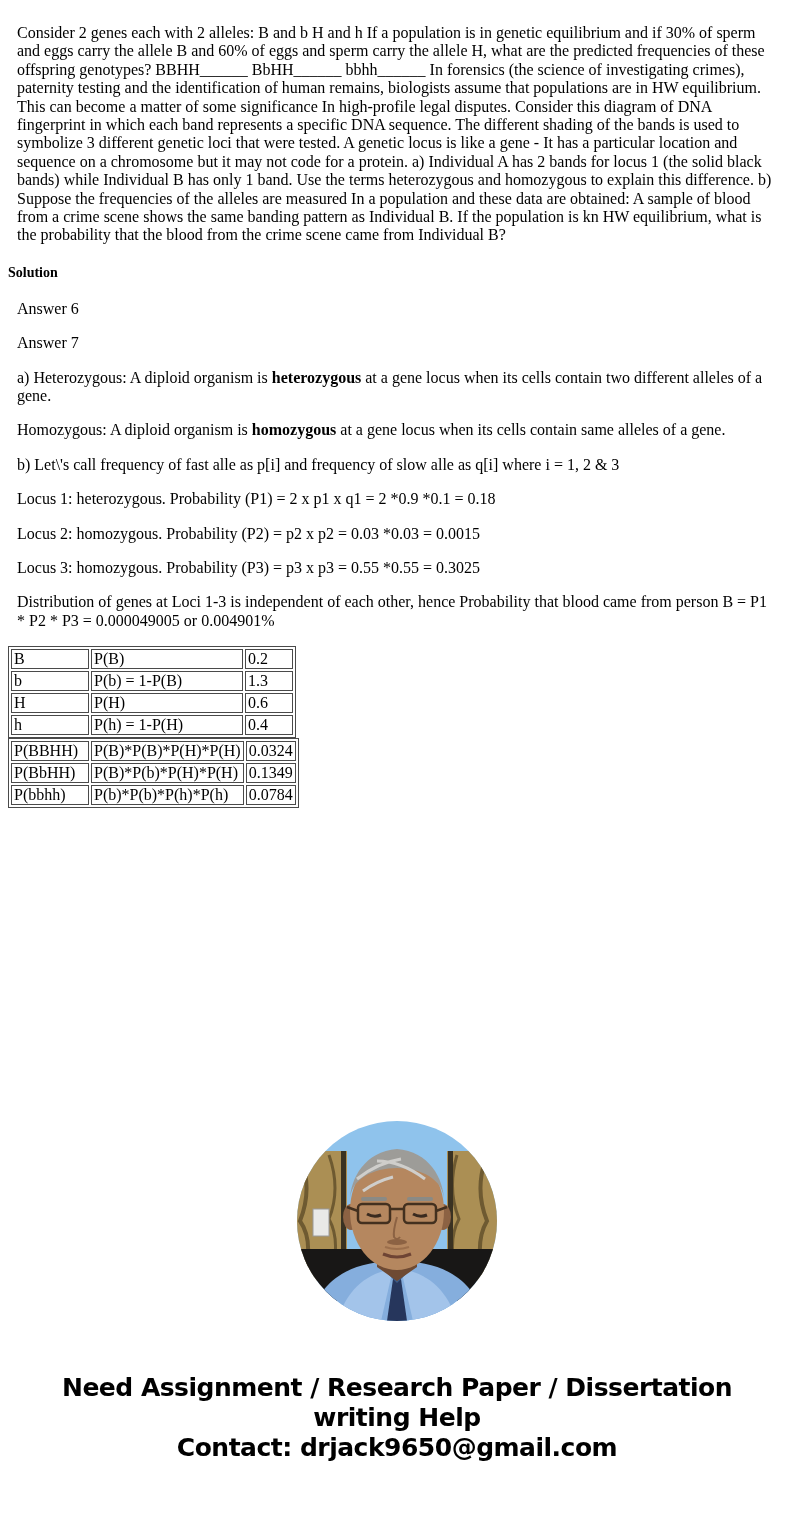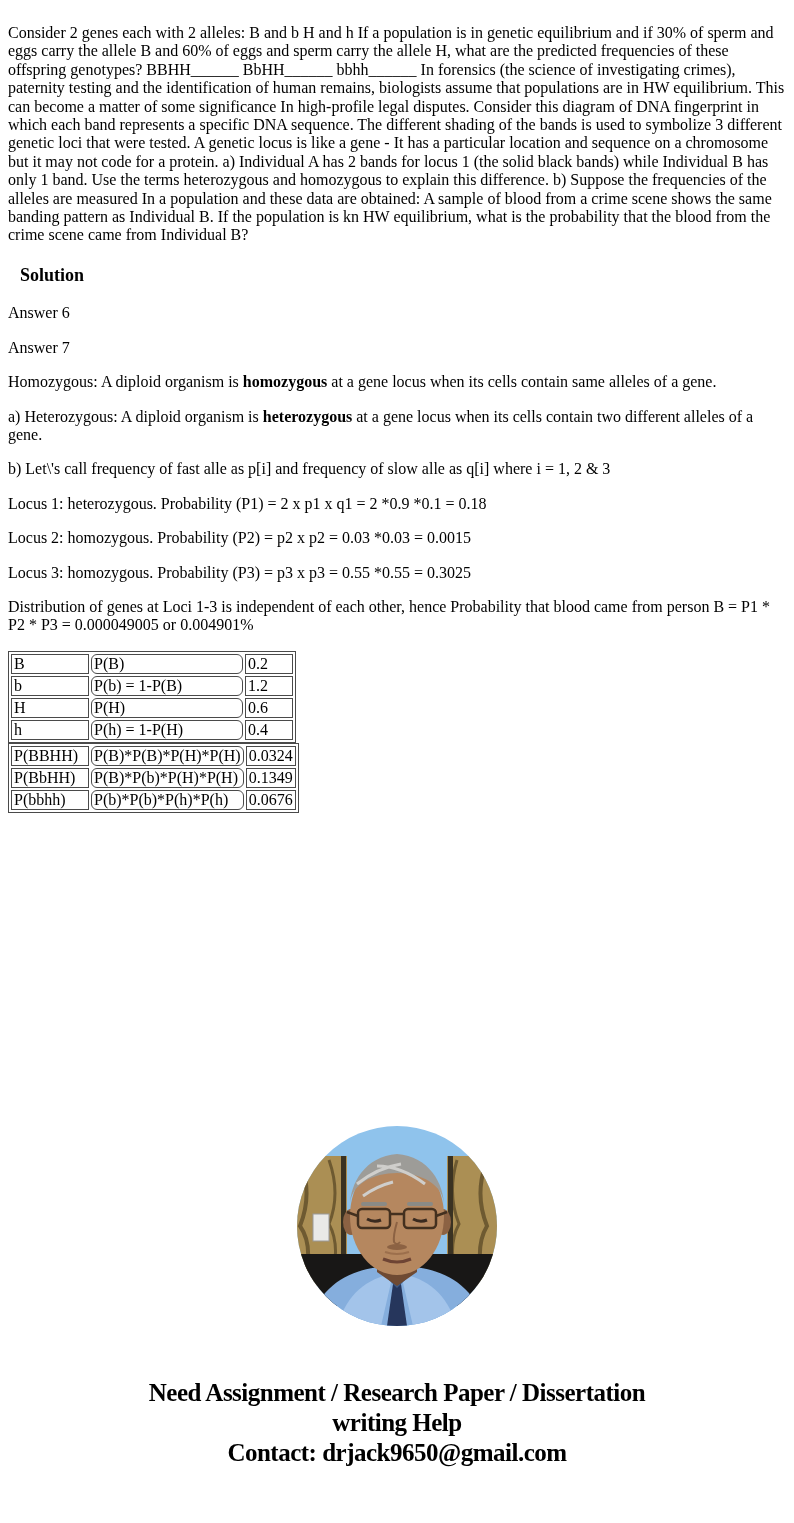--- a/index.html
+++ b/index.html
@@ -6,45 +6,45 @@
     background: #ffffff;
     color: #000000;
   }
   body {
     margin: 8px;
     width: 778px;
     font-family: "Liberation Serif", serif;
     font-size: 16px;
     line-height: 1.15;
   }
-  p { margin: 16px 0; }
+  p { margin: 16px 9px; }
   h3.solution-heading {
-    font-size: 18px;
+    font-size: 14px;
     font-weight: bold;
-    margin: 20px 0 19px 12px;
+    margin: 20px 0 19px 0;
   }
   b { font-weight: bold; }
 
   table.data-table {
     border-collapse: separate;
     border-spacing: 2px;
     border: 1px solid #4a4a4a;
     margin: 0;
   }
   table.data-table td {
     border: 1px solid #4a4a4a;
     padding: 0 2px;
     font-size: 16px;
     line-height: 18px;
     height: 18px;
     white-space: nowrap;
     vertical-align: middle;
   }
   td.c1 { width: 72px; }
-  td.c2 { width: 146px; border-radius: 6px; }
+  td.c2 { width: 146px; }
   td.c3 { width: 42px; }
 
   .big-gap { height: 313px; }
 
   .avatar-wrap {
     width: 200px;
     height: 200px;
     margin: 0 auto;
   }
   .avatar-wrap svg { display: block; }
@@ -52,38 +52,38 @@
   .footer {
     margin-top: 52px;
     text-align: center;
     font-family: "DejaVu Sans", sans-serif;
     font-weight: bold;
     font-size: 25px;
     line-height: 30px;
     letter-spacing: -0.5px;
     padding-bottom: 28px;
   }
-  .footer .fline { display: block; font-family: Liberation Serif, serif; }
+  .footer .fline { display: block; }
 </style>
 </head>
 <body>
 
 <div>
 
   <p>Consider 2 genes each with 2 alleles: B and b H and h If a population is in genetic equilibrium and if 30% of sperm and eggs carry the allele B and 60% of eggs and sperm carry the allele H, what are the predicted frequencies of these offspring genotypes? BBHH______ BbHH______ bbhh______ In forensics (the science of investigating crimes), paternity testing and the identification of human remains, biologists assume that populations are in HW equilibrium. This can become a matter of some significance In high-profile legal disputes. Consider this diagram of DNA fingerprint in which each band represents a specific DNA sequence. The different shading of the bands is used to symbolize 3 different genetic loci that were tested. A genetic locus is like a gene - It has a particular location and sequence on a chromosome but it may not code for a protein. a) Individual A has 2 bands for locus 1 (the solid black bands) while Individual B has only 1 band. Use the terms heterozygous and homozygous to explain this difference. b) Suppose the frequencies of the alleles are measured In a population and these data are obtained: A sample of blood from a crime scene shows the same banding pattern as Individual B. If the population is kn HW equilibrium, what is the probability that the blood from the crime scene came from Individual B?</p>
 
   <h3 class="solution-heading">Solution</h3>
 
   <p>Answer 6</p>
 
   <p>Answer 7</p>
 
+  <p><span>a) Heterozygous: A diploid organism is </span><b>heterozygous</b><span> at a gene locus when its cells contain two different alleles of a gene.</span></p>
+
   <p><span>Homozygous: A diploid organism is </span><b>homozygous</b><span> at a gene locus when its cells contain same alleles of a gene.</span></p>
-
-  <p><span>a) Heterozygous: A diploid organism is </span><b>heterozygous</b><span> at a gene locus when its cells contain two different alleles of a gene.</span></p>
 
 
   <p>b) Let\'s call frequency of fast alle as p[i] and frequency of slow alle as q[i] where i = 1, 2 &amp; 3</p>
 
   <p>Locus 1: heterozygous. Probability (P1) = 2 x p1 x q1 = 2 *0.9 *0.1 = 0.18</p>
 
   <p>Locus 2: homozygous. Probability (P2) = p2 x p2 = 0.03 *0.03 = 0.0015</p>
 
   <p>Locus 3: homozygous. Probability (P3) = p3 x p3 = 0.55 *0.55 = 0.3025</p>
 
@@ -92,21 +92,21 @@
   <table class="data-table">
     <tbody>
         <tr>
       <td class="c1">B</td>
       <td class="c2">P(B)</td>
       <td class="c3">0.2</td>
     </tr>
     <tr>
       <td class="c1">b</td>
       <td class="c2">P(b) = 1-P(B)</td>
-      <td class="c3">1.2</td>
+      <td class="c3">1.3</td>
     </tr>
     <tr>
       <td class="c1">H</td>
       <td class="c2">P(H)</td>
       <td class="c3">0.6</td>
     </tr>
     <tr>
       <td class="c1">h</td>
       <td class="c2">P(h) = 1-P(H)</td>
       <td class="c3">0.4</td>
@@ -122,21 +122,21 @@
       <td class="c3">0.0324</td>
     </tr>
     <tr>
       <td class="c1">P(BbHH)</td>
       <td class="c2">P(B)*P(b)*P(H)*P(H)</td>
       <td class="c3">0.1349</td>
     </tr>
     <tr>
       <td class="c1">P(bbhh)</td>
       <td class="c2">P(b)*P(b)*P(h)*P(h)</td>
-      <td class="c3">0.0676</td>
+      <td class="c3">0.0784</td>
     </tr>
   </tbody>
     </table>
 
   <div class="big-gap"></div>
 
   <div class="avatar-wrap">
     <svg width="200" height="200" viewBox="0 0 200 200">
       <defs>
         <clipPath id="circ">

